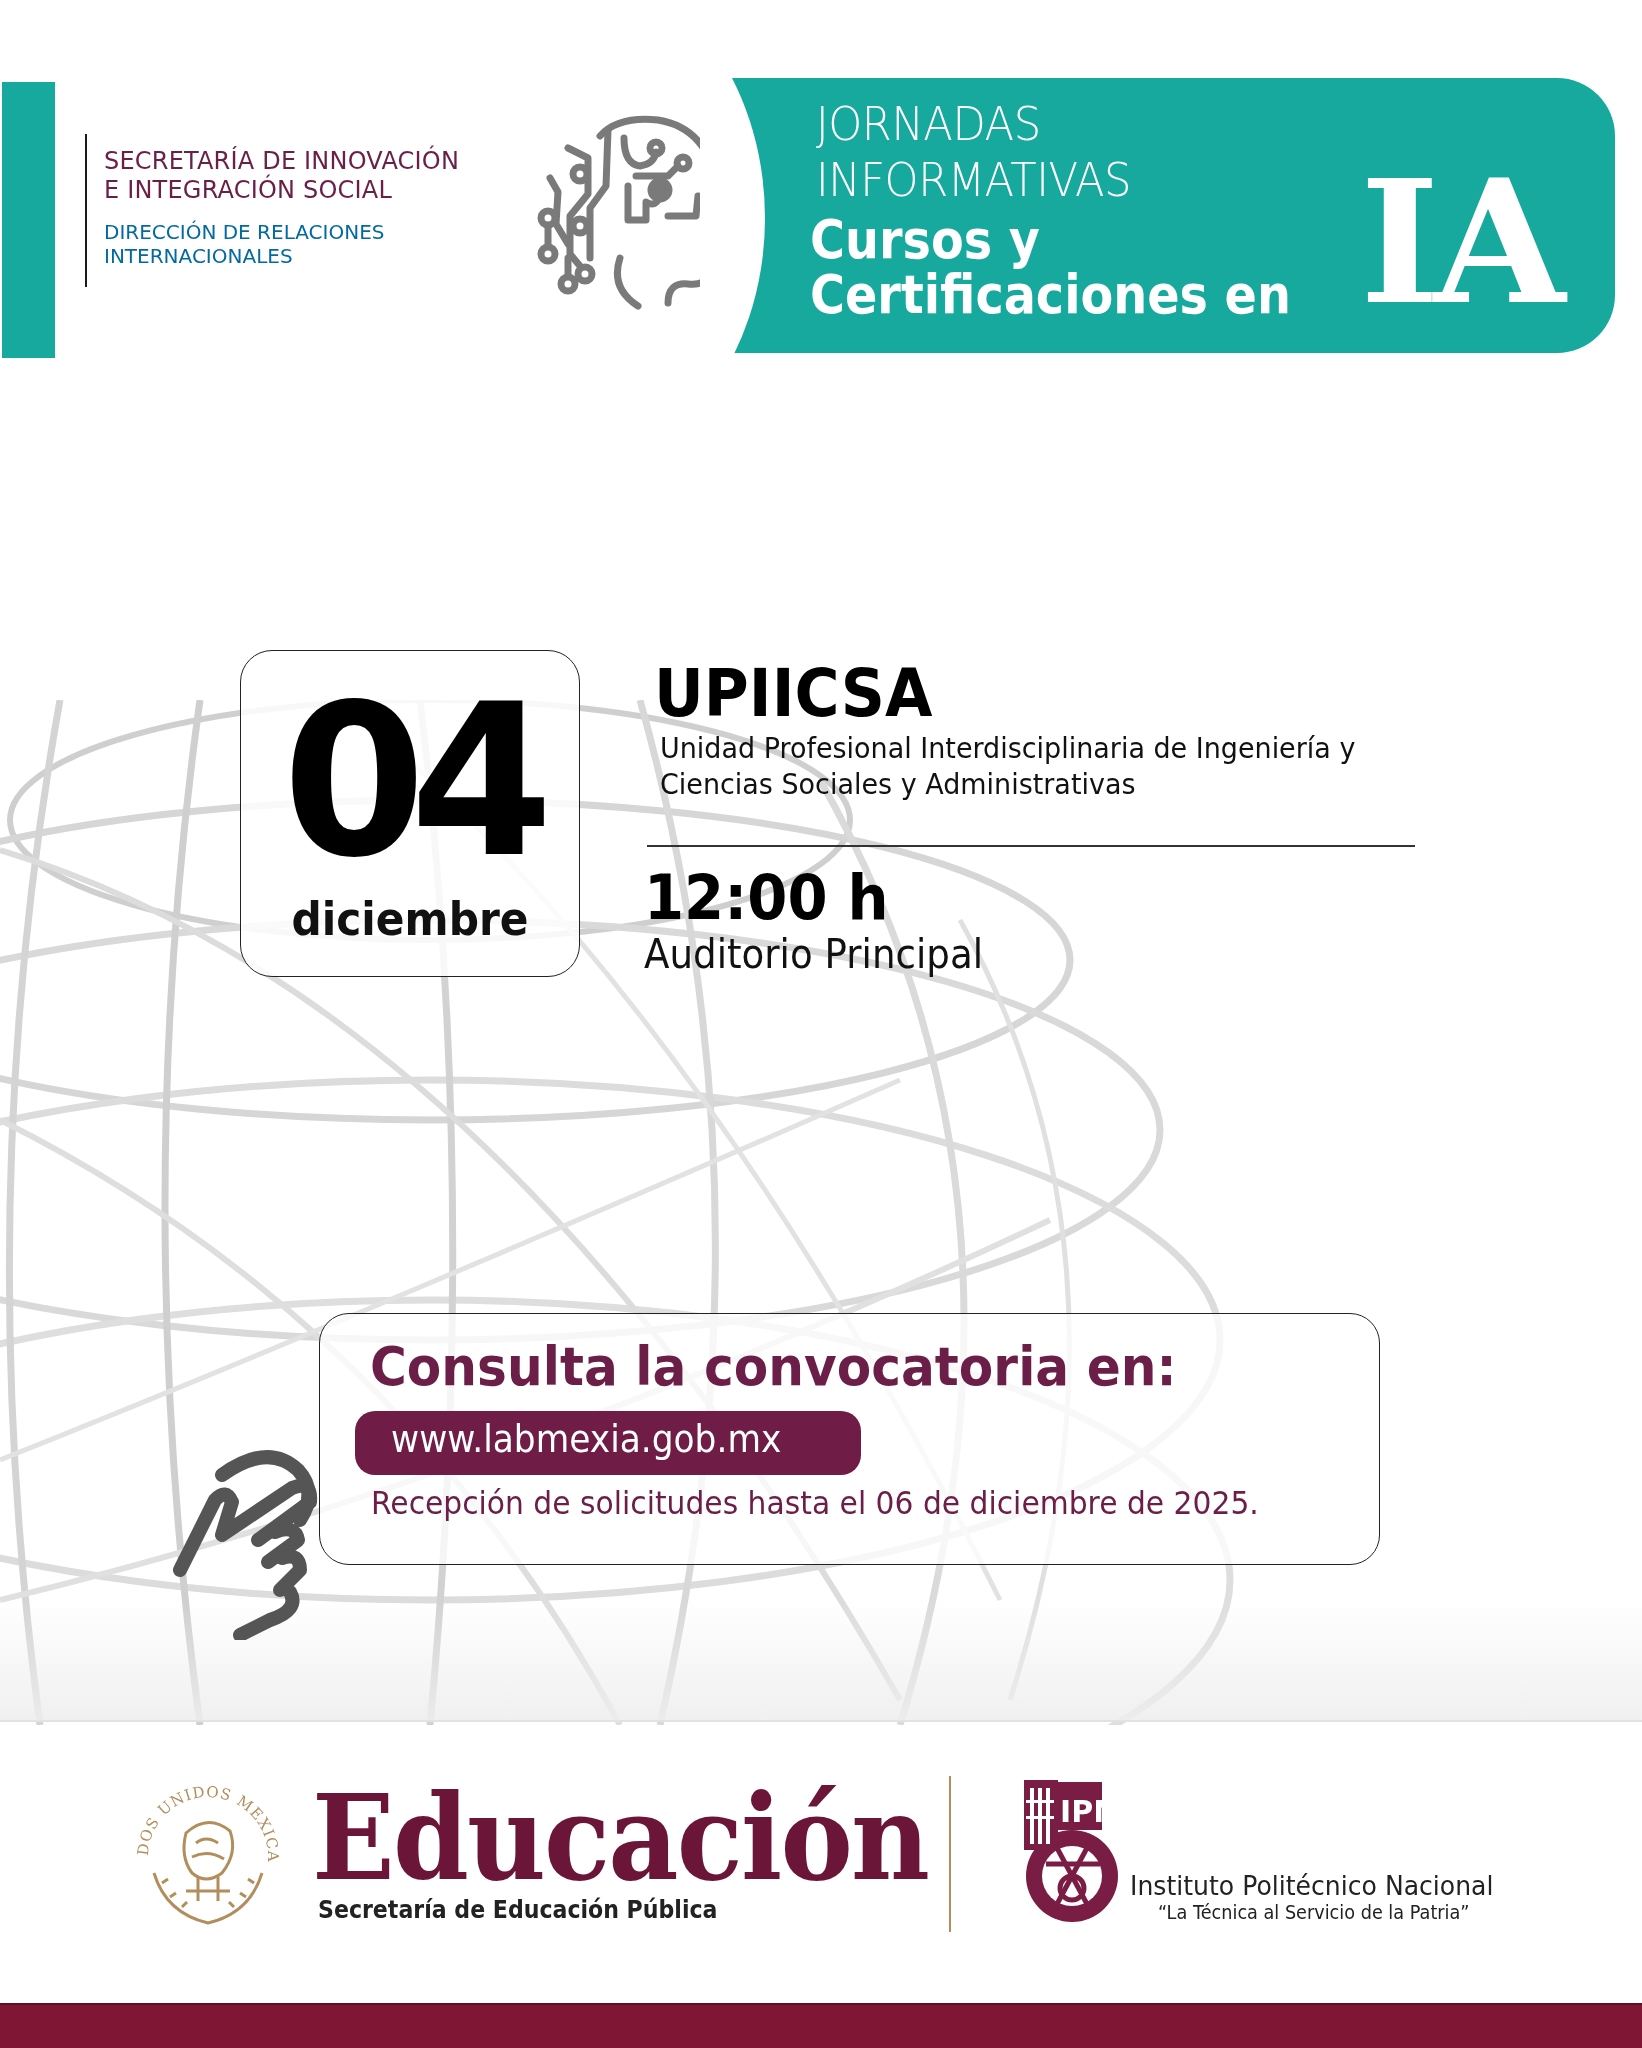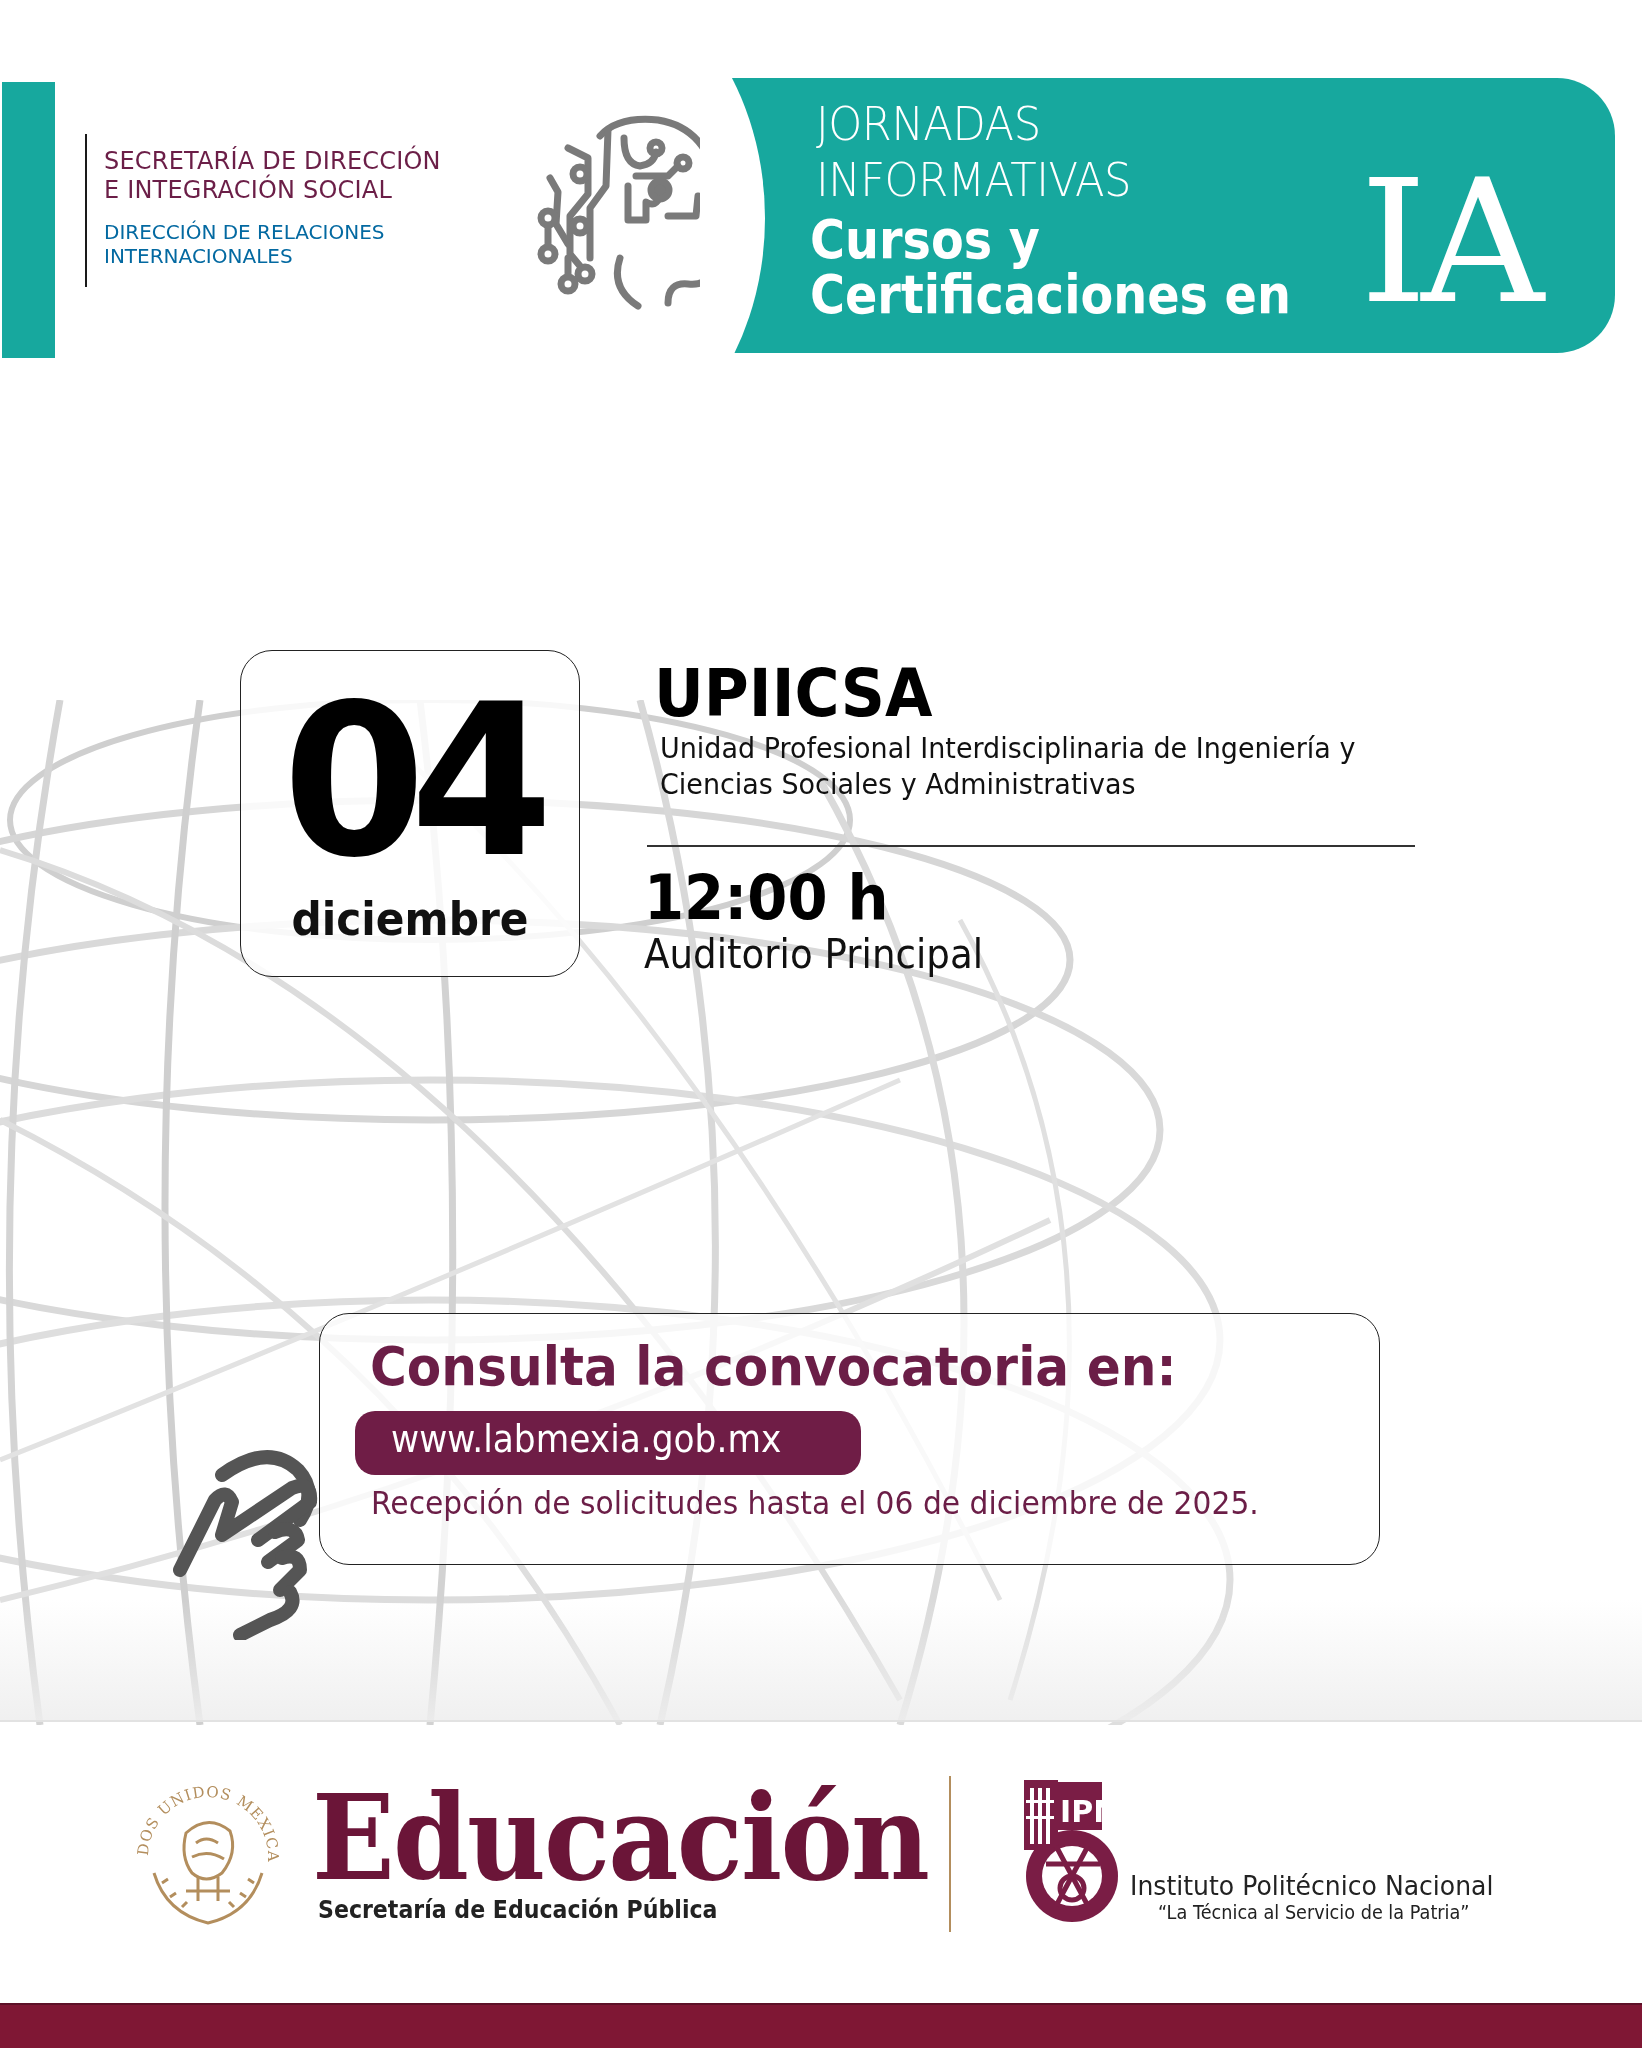--- a/index.html
+++ b/index.html
@@ -15,21 +15,21 @@
     .head-icon { left: 528px; top: 108px; width: 200px; height: 210px; }
 
     .banner { left: 700px; top: 78px; width: 915px; height: 275px; background: #17a89e; border-radius: 0 58px 58px 0; overflow: hidden; }
     .banner-cut { position: absolute; left: -355px; top: -120px; width: 420px; height: 520px; border-radius: 50%; background: #ffffff; }
     .banner-line1, .banner-line2 { position: absolute; left: 116px; font-family: "DejaVu Sans", sans-serif; font-weight: 300; font-size: 47px; color: #ffffff; line-height: 52px; letter-spacing: -0.5px; white-space: nowrap; transform: scaleX(0.92); transform-origin: left; }
     .banner-line1 { top: 20px; }
     .banner-line2 { top: 76px; }
     .banner-line3, .banner-line4 { position: absolute; left: 110px; font-family: "DejaVu Sans", sans-serif; font-weight: bold; font-size: 53px; color: #ffffff; line-height: 56px; white-space: nowrap; transform: scaleX(0.9); transform-origin: left; }
     .banner-line3 { top: 134px; }
     .banner-line4 { top: 189px; }
-    .banner-ia { position: absolute; left: 660px; top: 84px; font-family: "DejaVu Serif", serif; font-weight: normal; font-size: 170px; line-height: 160px; color: #ffffff; letter-spacing: -6px; }
+    .banner-ia { position: absolute; left: 660px; top: 84px; font-family: "DejaVu Serif", serif; font-weight: bold; font-size: 170px; line-height: 160px; color: #ffffff; letter-spacing: -6px; }
 
     
     .globe { left: 0; top: 700px; width: 1642px; height: 1025px; }
     .globe-fade { left: 0; top: 1600px; width: 1642px; height: 122px; background: linear-gradient(to bottom, rgba(255,255,255,0) 0%, rgba(238,238,238,0.9) 100%); }
     .globe-edge { left: 0; top: 1720px; width: 1642px; height: 2px; background: #e2e2e2; }
 
     
     .date-card { left: 240px; top: 650px; width: 340px; height: 327px; border: 1.5px solid #222; border-radius: 32px; background: rgba(255,255,255,0.85); }
     .date-day { position: absolute; left: 0; width: 100%; top: 26px; text-align: center; font-family: "DejaVu Sans", sans-serif; font-weight: bold; font-size: 210px; line-height: 210px; color: #000; letter-spacing: -16px; transform: scaleX(0.98); }
     .date-month { position: absolute; left: 0; width: 100%; top: 240px; text-align: center; font-family: "DejaVu Sans", sans-serif; font-weight: bold; font-size: 46px; line-height: 56px; color: #111; transform: scaleX(0.92); }
@@ -57,21 +57,21 @@
     .ipn-name { left: 1130px; top: 1870px; font-family: "DejaVu Sans", sans-serif; font-size: 27px; line-height: 32px; color: #222; white-space: nowrap; transform: scaleX(0.93); transform-origin: left; }
     .ipn-motto { left: 1158px; top: 1900px; font-family: "DejaVu Sans", sans-serif; font-size: 19px; line-height: 24px; color: #222; white-space: nowrap; transform: scaleX(0.93); transform-origin: left; }
     .bottom-bar { left: 0; top: 2003px; width: 1642px; height: 45px; background: #7f1734; border-top: 2px solid #5d1027; }
   </style>
 </head>
 <body>
 
 <div class="abs teal-bar"></div>
 <div class="abs header-rule"></div>
 <div class="abs org-title">
-  <div>SECRETARÍA DE DIRECCIÓN</div>
+  <div>SECRETARÍA DE INNOVACIÓN</div>
   <div>E INTEGRACIÓN SOCIAL</div>
 </div>
 <div class="abs org-sub">
   <div>DIRECCIÓN DE RELACIONES</div>
   <div>INTERNACIONALES</div>
 </div>
 
 <svg class="abs head-icon" viewBox="0 0 200 210" fill="none" stroke="#7a7a7a" stroke-width="7" stroke-linecap="round" stroke-linejoin="round">
   <path d="M72 28 Q90 8 130 12 Q180 20 190 80 L188 108 L200 128 L188 134 L190 148 L178 156 L183 166 Q176 178 160 176 Q140 174 140 195"></path>
   <path d="M92 150 Q82 180 110 198"></path>

